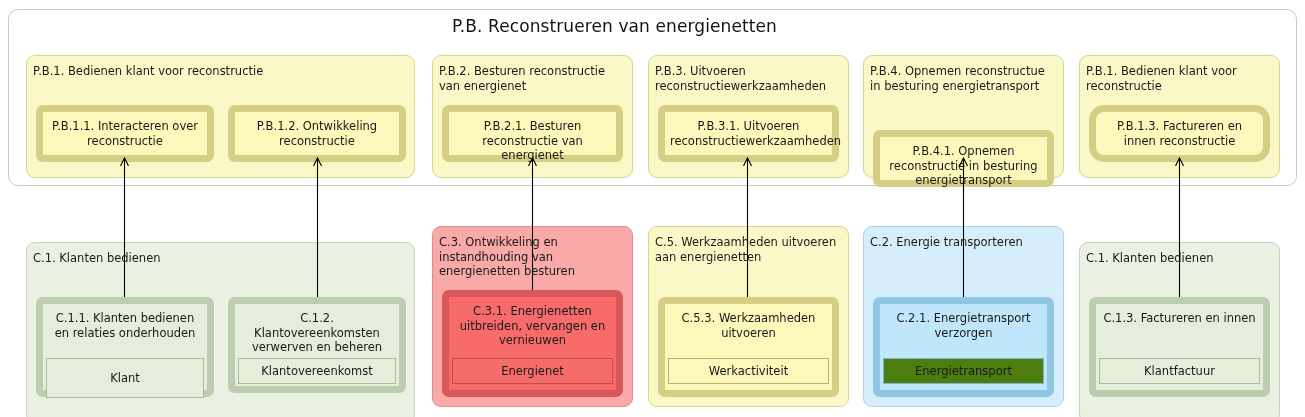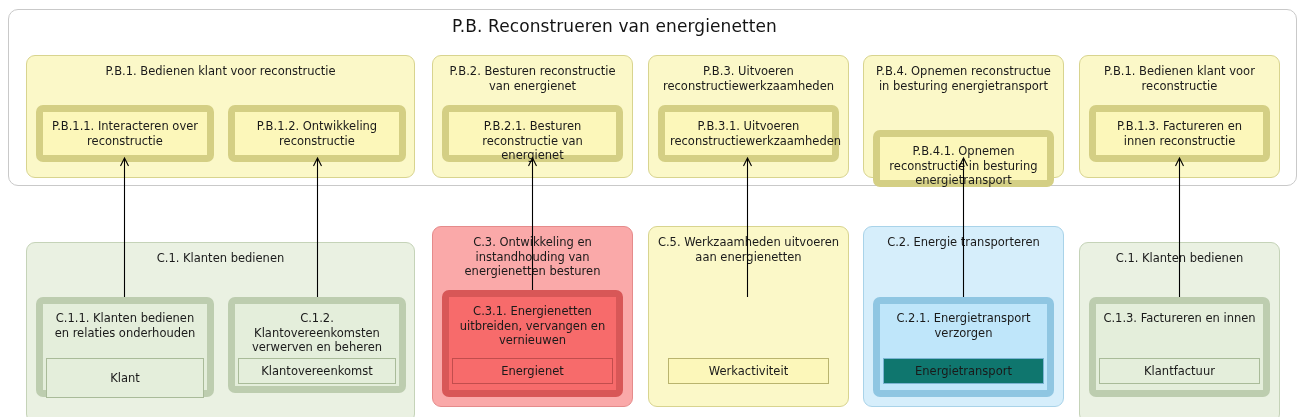--- a/index.html
+++ b/index.html
@@ -48,21 +48,21 @@
 
   
   .grp {
     border-radius: 9px;
   }
   .grp-label {
     position: absolute;
     left: 6px;
     right: 6px;
     top: 8px;
-    text-align: center;
+    text-align: left;
     font-size: 11.5px;
     line-height: 14.5px;
     color: #1a1a1a;
   }
 
   
   .inner {
     position: absolute;
     box-sizing: border-box;
     border: 7px solid #15803d;
@@ -104,21 +104,21 @@
   .c-green-grp   { background: #eaf1e2; border-color: #c5d3b8; margin-top: 16px; }
   .c-green-in    { background: #e4eedb; border-color: #bdcdaf; }
   .c-green-obj   { background: #e4eedb; border-color: #a9bb99; }
 
   .c-red-grp     { background: #faa9a9; border-color: #e58b8b; }
   .c-red-in      { background: #f76b6b; border-color: #d85757; }
   .c-red-obj     { background: #f76b6b; border-color: #c24d4d; }
 
   .c-blue-grp    { background: #d6eefb; border-color: #a9d3e9; }
   .c-blue-in     { background: #bfe6fa; border-color: #8fc6e2; }
-  .c-blue-obj    { background: #0f766e; border-color: #7ab4d2; }
+  .c-blue-obj    { background: #4d7c0f; border-color: #7ab4d2; }
 
   
   .connector {
     position: absolute;
     overflow: visible;
     pointer-events: none;
   }
   .connector line, .connector polyline {
     stroke: #000000;
     stroke-width: 1.1px;
@@ -161,21 +161,21 @@
   <div class="box grp c-yellow-grp" style="left:863px; top:55px; width:201px; height:123px;">
     <div class="grp-label">P.B.4. Opnemen reconstructue in besturing energietransport</div>
   </div>
   <div class="inner c-yellow-in" style="left:873px; top:105px; width:181px; height:57px;margin-top:25px;">
     <span class="inner-label">P.B.4.1. Opnemen reconstructie in besturing energietransport</span>
   </div>
 
   <div class="box grp c-yellow-grp" style="left:1079px; top:55px; width:201px; height:123px;">
     <div class="grp-label">P.B.1. Bedienen klant voor reconstructie</div>
   </div>
-  <div class="inner c-yellow-in" style="left:1089px; top:105px; width:181px; height:57px;">
+  <div class="inner c-yellow-in" style="left:1089px; top:105px; width:181px; height:57px;border-radius:15px;">
     <span class="inner-label">P.B.1.3. Factureren en innen reconstructie</span>
   </div>
 
   <div class="box grp c-green-grp" style="left:26px; top:226px; width:389px; height:181px;">
     <div class="grp-label">C.1. Klanten bedienen</div>
   </div>
   <div class="inner c-green-in" style="left:36px; top:297px; width:178px; height:100px;">
     <span class="inner-label">C.1.1. Klanten bedienen en relaties onderhouden</span>
   </div>
   <div class="obj c-green-obj" style="left:46px; top:358px; width:158px; height:40px;">Klant</div>
@@ -188,20 +188,23 @@
   <div class="box grp c-red-grp" style="left:432px; top:226px; width:201px; height:181px;">
     <div class="grp-label">C.3. Ontwikkeling en instandhouding van energienetten besturen</div>
   </div>
   <div class="inner c-red-in" style="left:442px; top:290px; width:181px; height:107px;">
     <span class="inner-label">C.3.1. Energienetten uitbreiden, vervangen en vernieuwen</span>
   </div>
   <div class="obj c-red-obj" style="left:452px; top:358px; width:161px; height:26px;">Energienet</div>
 
   <div class="box grp c-yellow-grp" style="left:648px; top:226px; width:201px; height:181px;">
     <div class="grp-label">C.5. Werkzaamheden uitvoeren aan energienetten</div>
+  </div>
+  <div class="inner c-yellow-in" style="left:658px; top:297px; width:181px; height:100px;">
+    <span class="inner-label">C.5.3. Werkzaamheden uitvoeren</span>
   </div>
   <div class="obj c-yellow-obj" style="left:668px; top:358px; width:161px; height:26px;">Werkactiviteit</div>
 
   <div class="box grp c-blue-grp" style="left:863px; top:226px; width:201px; height:181px;">
     <div class="grp-label">C.2. Energie transporteren</div>
   </div>
   <div class="inner c-blue-in" style="left:873px; top:297px; width:181px; height:100px;">
     <span class="inner-label">C.2.1. Energietransport verzorgen</span>
   </div>
   <div class="obj c-blue-obj" style="left:883px; top:358px; width:161px; height:26px;">Energietransport</div>

